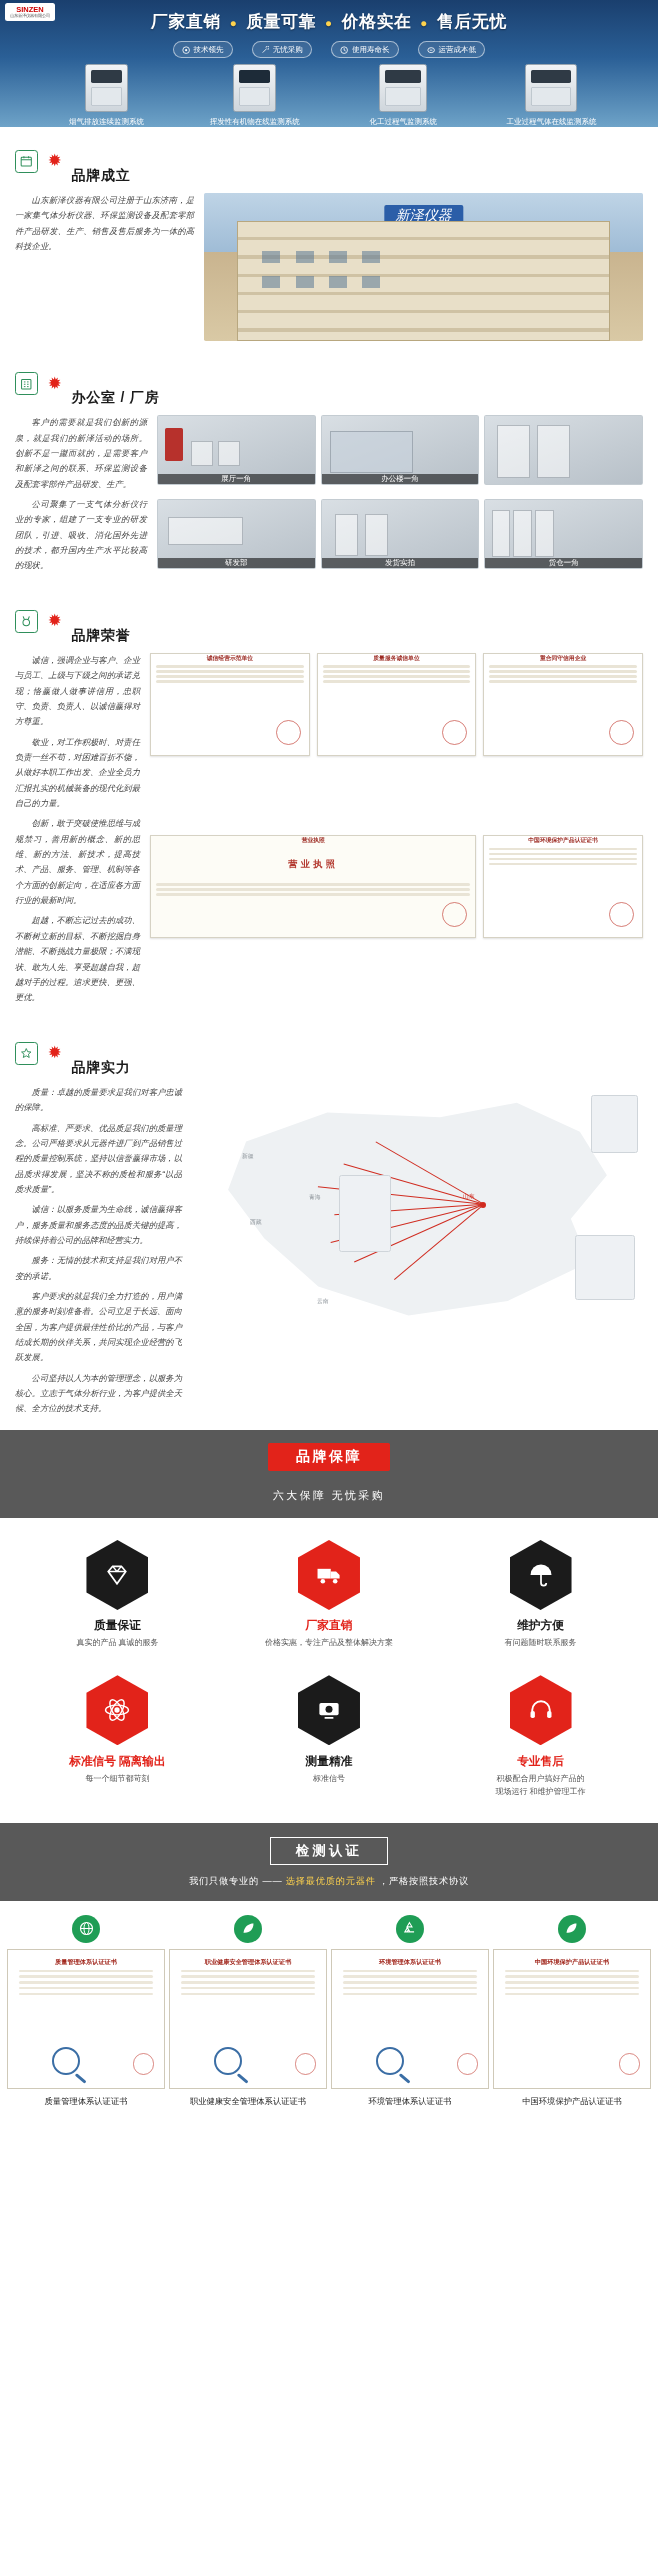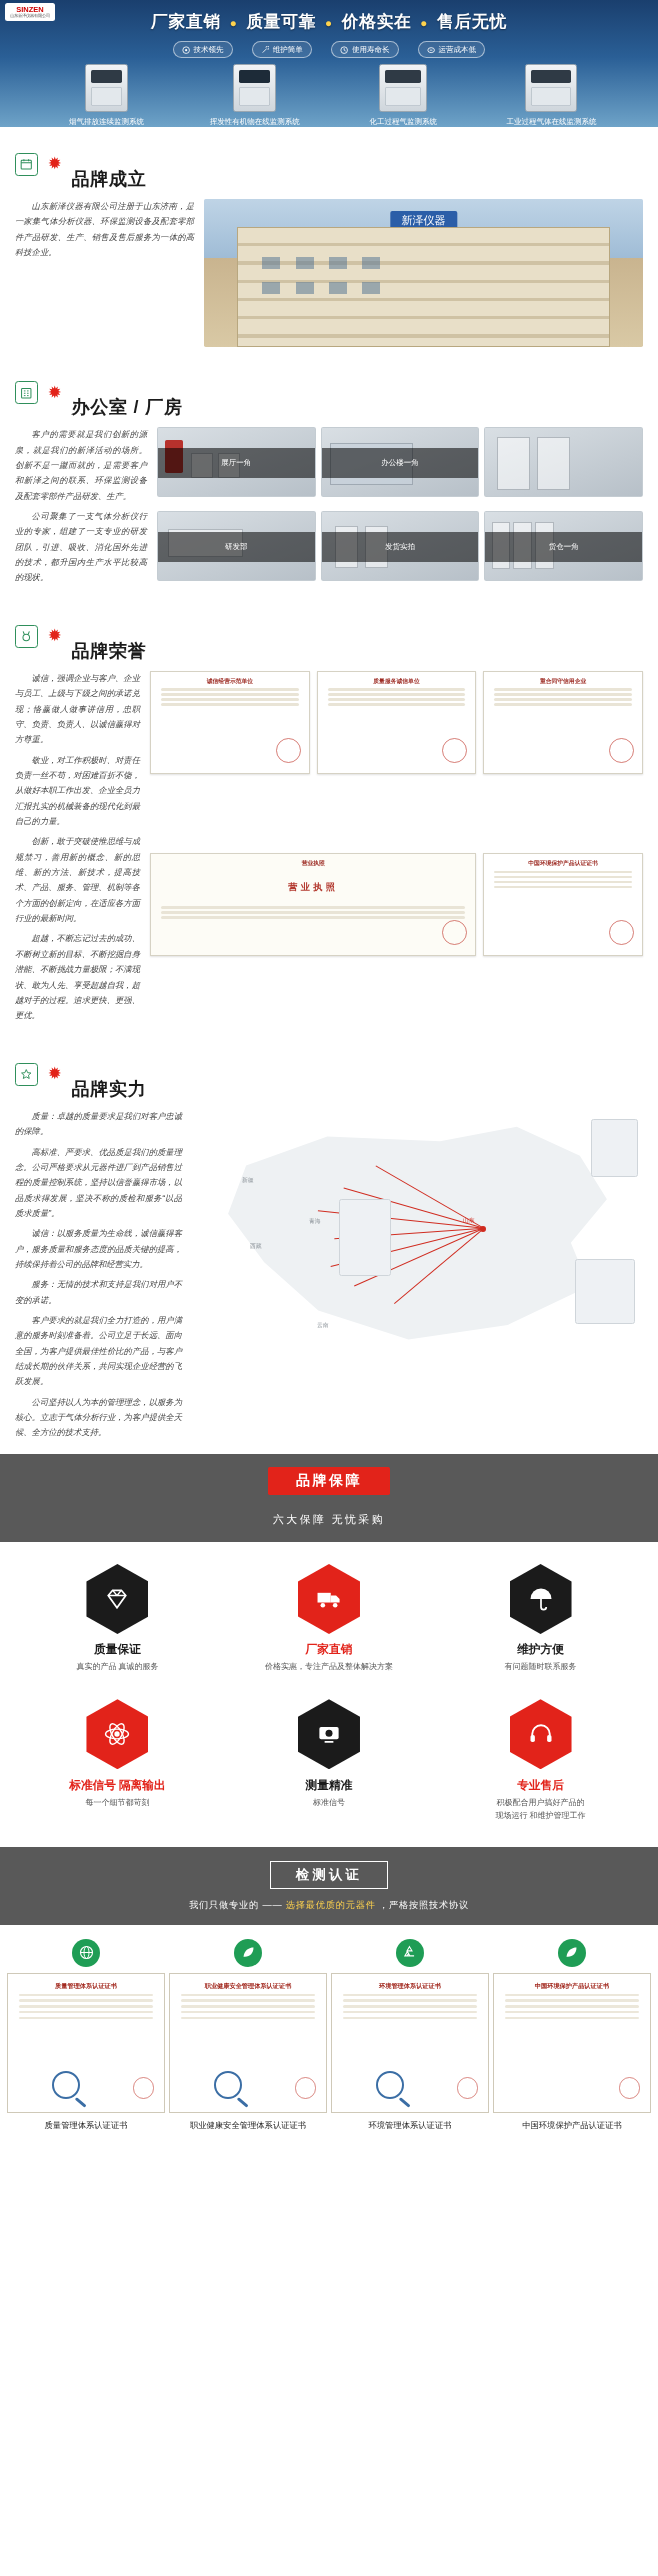--- a/index.html
+++ b/index.html
@@ -71,74 +71,75 @@
   .sec-head { display: flex; align-items: center; gap: 6.7px; margin-bottom: 8.3px;}
   .sec-badge {
     width: 23px; height: 23px; border: 1.7px solid #2f8f5b; border-radius: 3.3px;
     display:flex; align-items:center; justify-content:center;
     color:#2f8f5b; font-size: 12.5px;
   }
   .sec-star {
     width: 20px; height: 20px; display:flex;align-items:center;justify-content:center;
     color:#e2231a; font-size: 16.7px; line-height:1;
   }
-  .sec-title { font-size: 18px; font-weight: bold; color:#1b1b1b; letter-spacing:0.8px;margin-top:28px;}
+  .sec-title { font-size: 14px; font-weight: bold; color:#1b1b1b; letter-spacing:0.8px;margin-top:28px;}
   .sec-body { display:flex; gap: 10px; }
   .sec-text {
     font-size: 8.3px; line-height: 1.85; color:#444; text-align: justify;
   }
   .sec-text p { margin-bottom: 5px; text-indent: 2em; font-style: italic;}
 
   
   .brand-photo {
     flex: 1; height: 148px; border-radius: 1.7px;
     background: linear-gradient(180deg,#bfd4e6 0%, #9fbcd6 40%, #c9b48f 40%, #d9c9a5 100%);
     position: relative; overflow:hidden;
   }
   .brand-photo .bldg {
     position:absolute; left: 33px; right: 33px; top: 28px; bottom: 0;
     background: repeating-linear-gradient(180deg,#e8dfc8 0 15px,#cfc2a4 15px 18.3px);
     border: 0.8px solid #b8a77f;
   }
   .brand-photo .sign {
     position:absolute; left: 50%; transform: translateX(-50%); top: 11.7px;
-    background:#2b5ea8; color:#fff; font-size: 11px; padding: 2.5px 11.7px; border-radius:2px;
+    background:#2b5ea8; color:#fff; font-size: 14px; padding: 2.5px 11.7px; border-radius:2px;
     white-space: nowrap;
+    font-style: italic;
   }
   .brand-photo .win {
     position:absolute; background: rgba(90,120,150,.55);
   }
 
   
   .photo-grid { display:grid; grid-template-columns: repeat(3, 1fr); gap: 5px; flex:1;}
   .ph {
     position: relative; height: 70px; border-radius:1.7px; overflow:hidden;
     background: linear-gradient(160deg,#d9dfe4,#b7c0c8);
     border: 0.8px solid #c4ccd2;
   }
   .ph .cap {
-    position:absolute; left:0; right:0; bottom:18px;
+    position:absolute; left:0; right:0; bottom:0;
     background: rgba(0,0,0,.55); color:#fff; font-size: 7.5px;
-    text-align:center; padding: 10px 0;
+    text-align:center; padding: 0 0;
   }
   .ph .shape {
     position:absolute; background: rgba(255,255,255,.55);
     border:0.8px solid rgba(120,130,140,.5);
   }
   .ph.red:before {
     content:""; position:absolute; left:6.7px; top:11.7px; width:18.3px; height:33px;
     background:#b7312c; border-radius:1.7px;
   }
 
   
   .cert-grid { display:grid; grid-template-columns: repeat(3, 1fr); gap: 6.7px; flex: 1;}
   .cert {
     background:#fff; border:0.8px solid #d6d2c4; height: 103px; position:relative;
     box-shadow: 0 0.8px 1.7px rgba(0,0,0,.12);
-    padding: 5px; overflow:hidden;
+    overflow:hidden;
   }
   .cert .ctitle { font-size: 5.8px; text-align:center; color:#9c2a22; font-weight:bold; margin-bottom:2.5px;}
   .cert .cline { height: 2.5px; background:#e9e4d6; margin: 2.5px 5px; border-radius:1.7px;}
   .cert .cseal {
     position:absolute; right: 8.3px; bottom: 10px; width: 25px; height:25px;
     border:1.7px solid #c23a30; border-radius:50%; opacity:.65;
   }
   .cert.wide { grid-column: span 2; }
   .cert.license { background:#fdfcf6; }
   .cert.license .biz {
@@ -253,21 +254,21 @@
             </svg>
         </span>
         <span>技术领先</span>
       </div>
       <div class="feature">
         <span class="fi">
           <svg width="8.3" height="8.3" viewBox="0 0 10 10">
               <path d="M2 8 L7 3 M6 2 a2 2 0 1 1 2 2" stroke="#fff" stroke-width="1" fill="none"></path>
             </svg>
         </span>
-        <span>维护简单</span>
+        <span>无忧采购</span>
       </div>
       <div class="feature">
         <span class="fi">
           <svg width="8.3" height="8.3" viewBox="0 0 10 10">
               <circle cx="5" cy="5" r="4" fill="none" stroke="#fff" stroke-width="1"></circle>
               <path d="M5 2.6 V5 L6.8 6" stroke="#fff" stroke-width="1" fill="none"></path>
             </svg>
         </span>
         <span>使用寿命长</span>
       </div>

